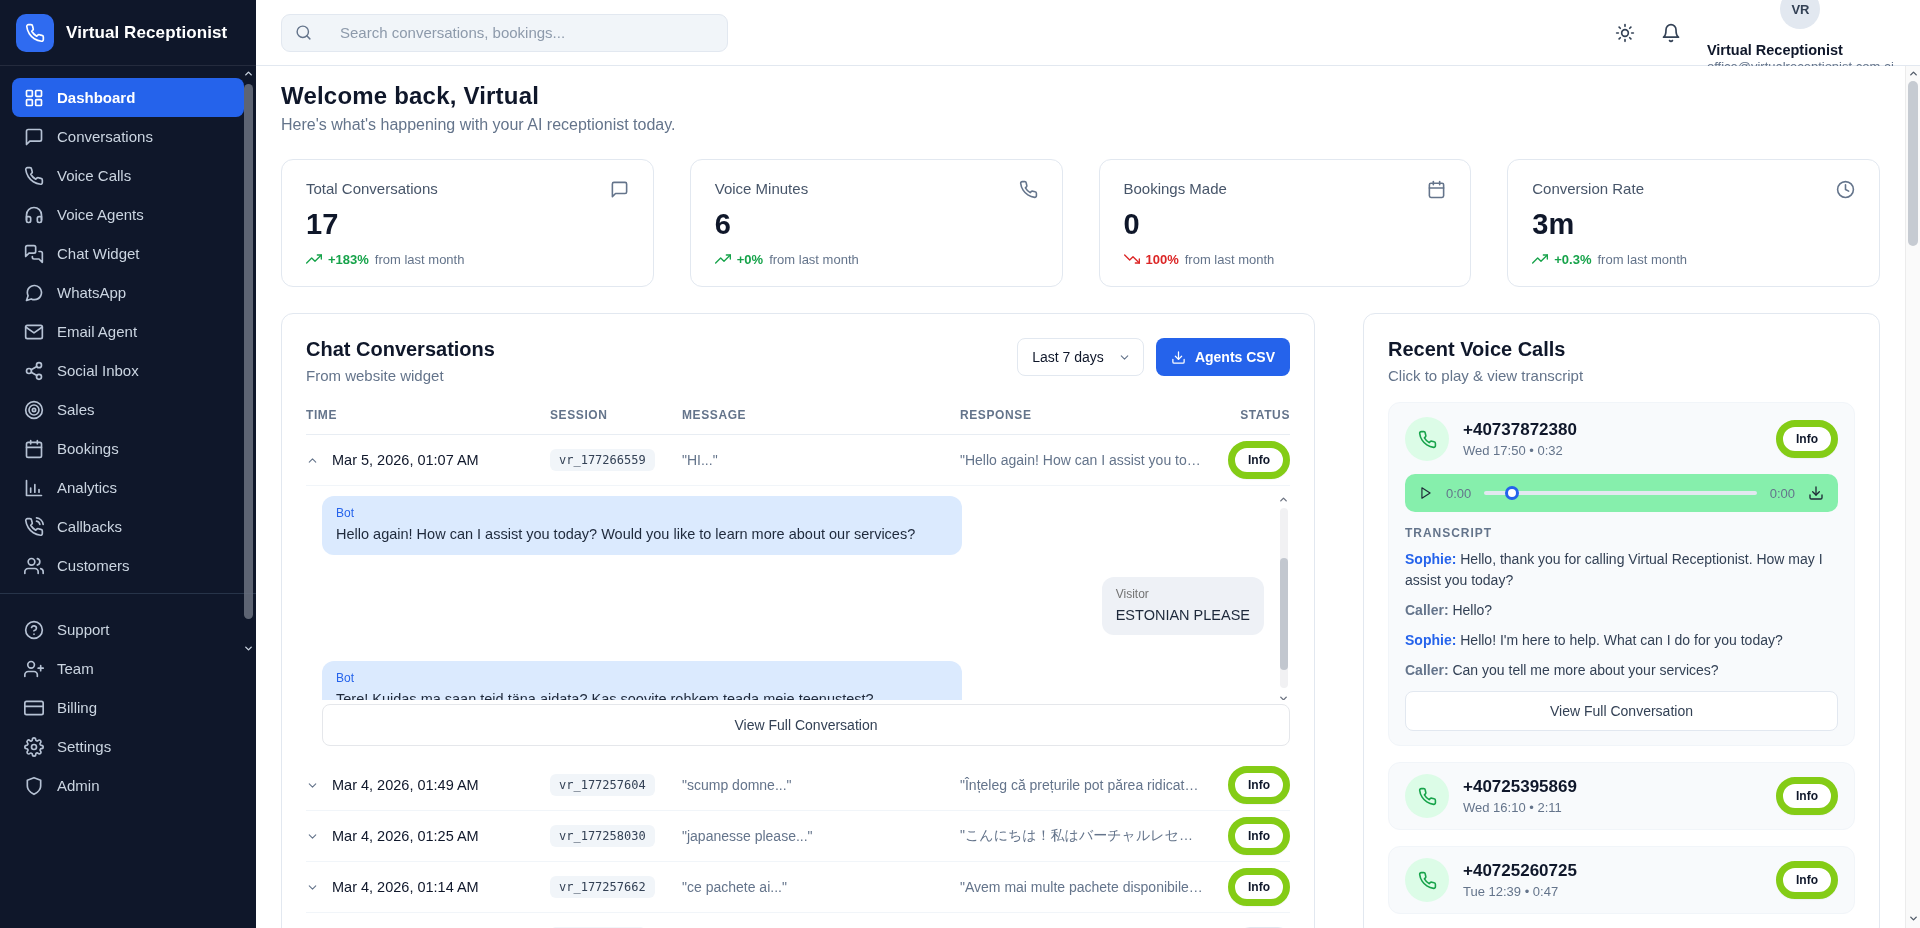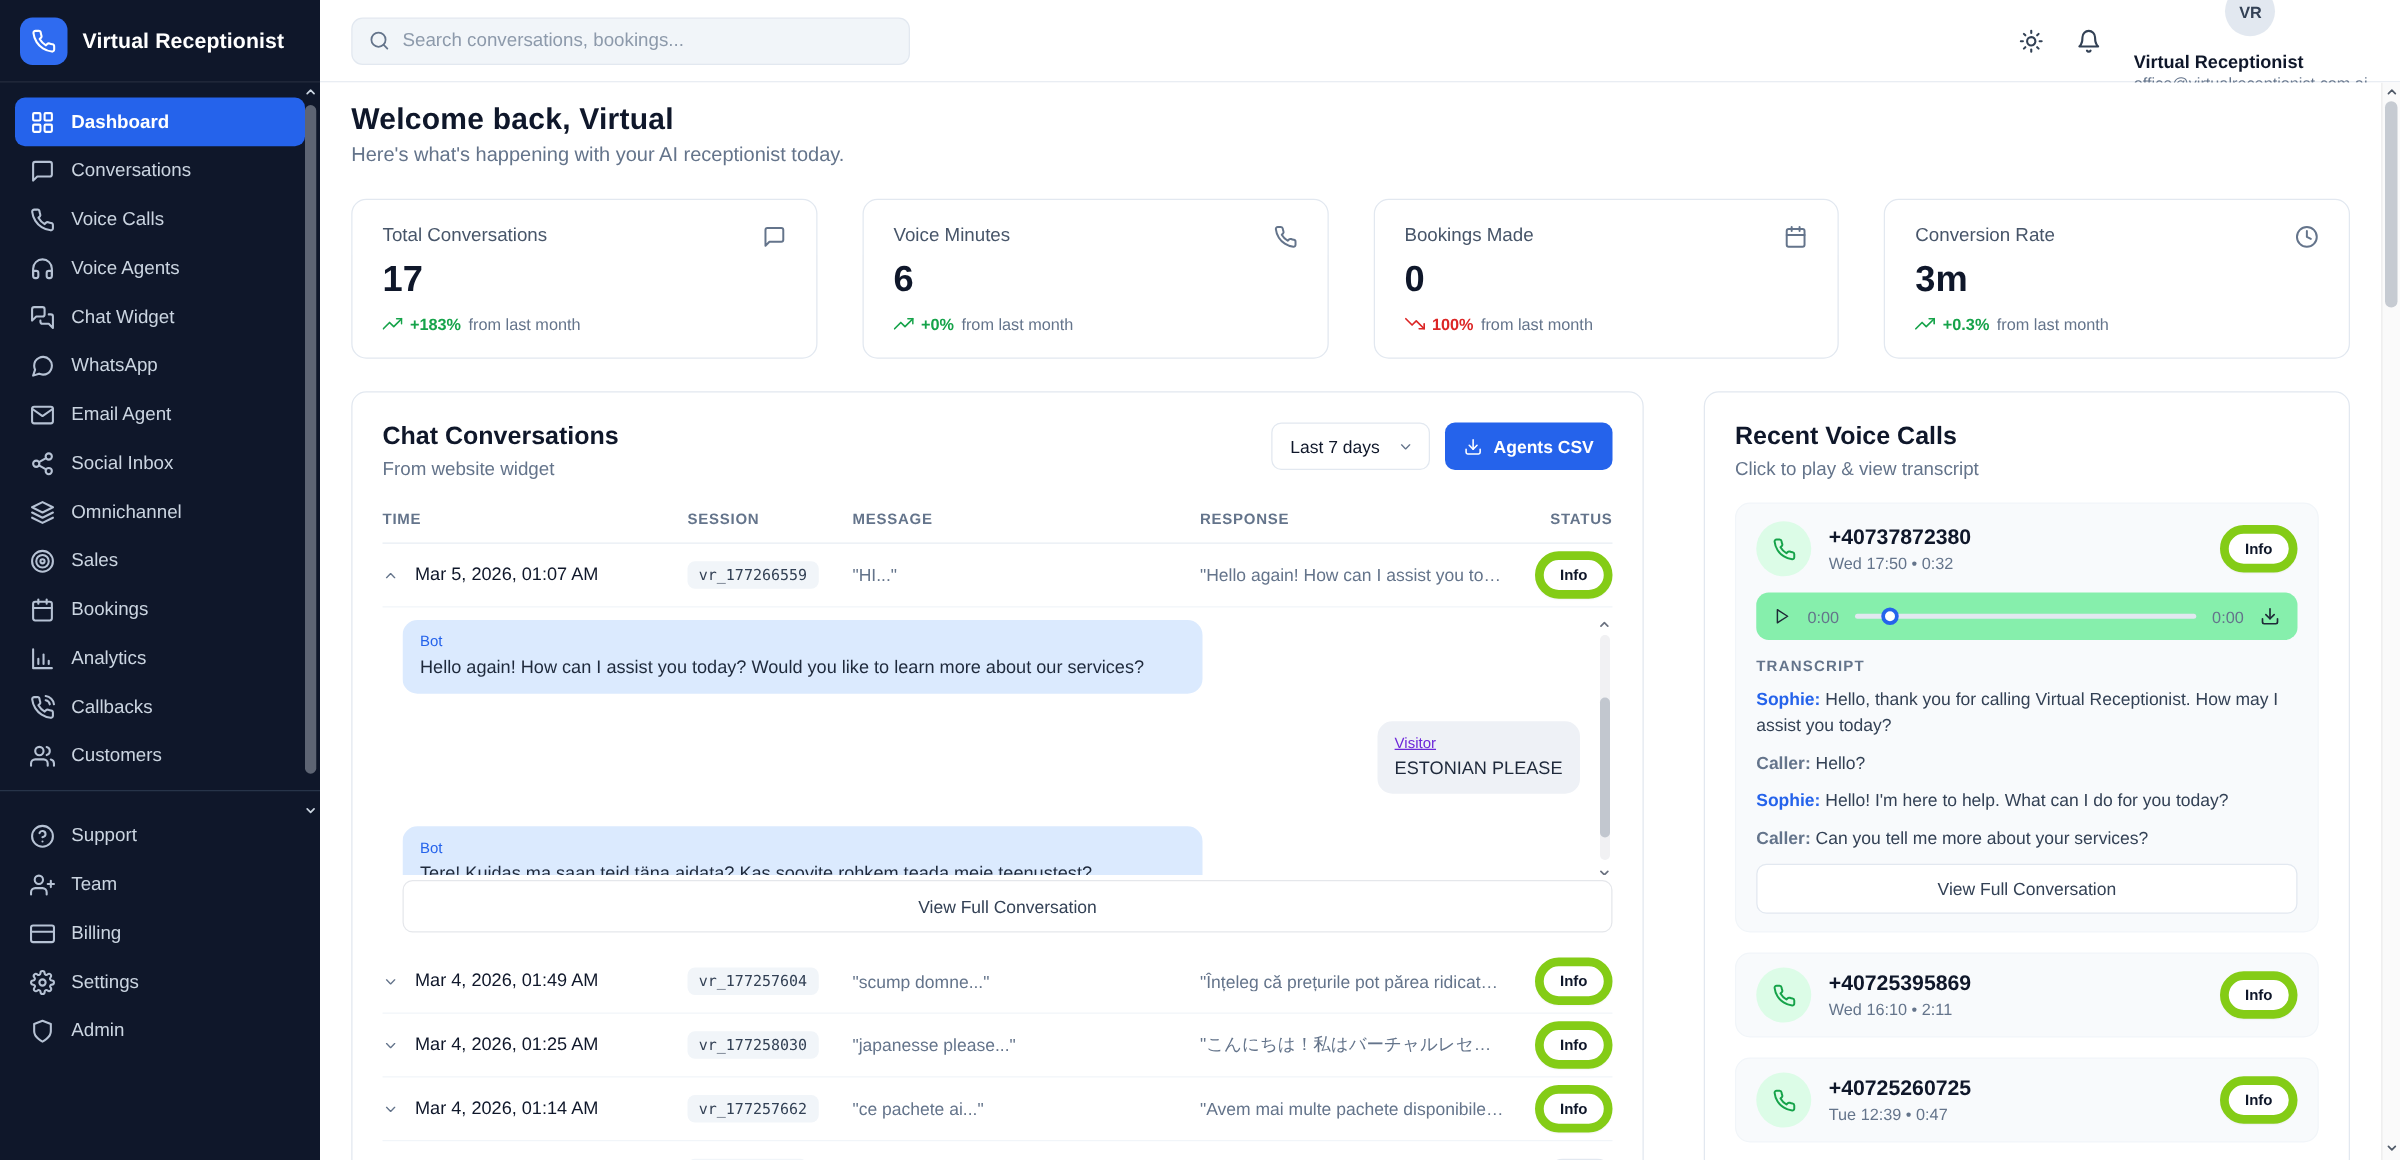--- a/index.html
+++ b/index.html
@@ -26,21 +26,21 @@
   .collapse-row svg { width:14px; height:14px; }
   .side-scrollbar { position:absolute; right:1px; top:72px; width:13px; height:572px; }
   .side-scroll-thumb { position:absolute; top:12px; left:2px; width:9px; height:535px; background:#6b7280; border-radius:5px; opacity:.85; }
   .side-scroll-up { position:absolute; top:-4px; left:1px; color:#cbd5e1; }
   .side-scroll-down { position:absolute; bottom:-10px; left:1px; color:#cbd5e1; }
   .side-scroll-up svg,.side-scroll-down svg { width:11px; height:11px; }
 
   
   .right-col { flex:1; display:flex; flex-direction:column; height:928px; }
   .topbar { height:66px; min-height:66px; background:#fff; border-bottom:1px solid #e2e8f0; display:flex; align-items:center; padding:0 26px 0 25px; }
-  .search-box { width:447px; height:38px; background:#f1f5f9; border:1px solid #e2e8f0; border-radius:9px; display:flex; align-items:center; gap:10px; padding:0 13px; color:#64748b; }
+  .search-box { width:447px; height:38px; background:#f1f5f9; border:1px solid #e2e8f0; border-radius:9px; display:flex; align-items:center; gap:28px; padding:0 13px; color:#64748b; }
   .search-box svg { width:17px; height:17px; min-width:17px; }
   .search-box input { border:0; outline:0; background:transparent; font-size:15px; color:#334155; width:100%; font-family:"Liberation Sans",sans-serif; }
   .search-box input::placeholder { color:#8d9aab; }
   .topbar-right { margin-left:auto; display:flex; align-items:center; gap:26px; }
   .icon-btn { color:#334155; cursor:pointer; }
   .icon-btn svg { width:20px; height:20px; }
   .user-chip { display:flex; align-items:center; gap:12px; cursor:pointer;flex-direction:column; }
   .avatar { width:40px; height:40px; border-radius:50%; background:#e2e8f0; display:flex; align-items:center; justify-content:center; font-size:13px; font-weight:700; color:#334155; }
   .user-name { font-size:14.5px; font-weight:700; color:#0f172a; line-height:1.25; }
   .user-email { font-size:13px; color:#64748b; line-height:1.3; }
@@ -89,21 +89,21 @@
   .info-pill { justify-self:end; border:7px solid #84cc16; border-radius:999px; background:#fff; padding:5px 13px; font-size:12px; font-weight:700; color:#0f172a; cursor:pointer; box-shadow:0 1px 1px rgba(15,23,42,.04); font-family:"Liberation Sans",sans-serif; }
 
   .expanded { margin:10px 0 14px 16px; }
   .chat-scroll { position:relative; height:204px; padding-right:26px; overflow:hidden; }
   .bubble { border-radius:12px; padding:10px 14px; margin-bottom:12px; }
   .bubble .sender { font-size:12px; margin-bottom:5px; }
   .bubble .btext { font-size:14.5px; color:#1e293b; line-height:1.35; }
   .bubble.bot { background:#dbeafe; max-width:640px; }
   .bubble.bot .sender { color:#2563eb; }
   .bubble.visitor { background:#eef1f6; margin-left:auto; width:max-content; max-width:420px; margin-top:22px; margin-bottom:26px; }
-  .bubble.visitor .sender { color:#6d28d9;text-decoration:underline; }
+  .bubble.visitor .sender { color:#737373; }
   .mini-scrollbar { position:absolute; right:0; top:0; width:13px; height:100%; }
   .mini-track { position:absolute; top:12px; bottom:12px; left:3px; width:8px; background:#f1f1f3; border-radius:4px; }
   .mini-thumb { position:absolute; top:62px; left:3px; width:8px; height:112px; background:#c2c7cf; border-radius:4px; }
   .mini-up { position:absolute; top:-2px; left:1px; color:#6b7280; }
   .mini-down { position:absolute; bottom:-4px; left:1px; color:#6b7280; }
   .mini-up svg,.mini-down svg { width:11px; height:11px; }
   .view-bar { margin-top:4px; height:42px; border:1px solid #e5e7eb; border-radius:8px; background:#fff; display:flex; align-items:center; justify-content:center; font-size:14px; color:#334155; cursor:pointer; }
 
   .ghost-row { display:grid; grid-template-columns:26px 218px 132px 278px 1fr 74px; align-items:start; padding-top:14px; height:40px; }
   .ghost-badge { width:96px; height:24px; background:#f1f5f9; border-radius:6px; grid-column:3; }
@@ -218,30 +218,20 @@
       <span class="nicon">
           <svg viewBox="0 0 24 24" fill="none" stroke="currentColor" stroke-width="2" stroke-linecap="round" stroke-linejoin="round">
             <circle cx="18" cy="5" r="3"></circle>
             <circle cx="6" cy="12" r="3"></circle>
             <circle cx="18" cy="19" r="3"></circle>
             <line x1="8.59" y1="13.51" x2="15.42" y2="17.49"></line>
             <line x1="15.41" y1="6.51" x2="8.59" y2="10.49"></line>
           </svg>
         </span>
       <span class="nlabel">Social Inbox</span>
-    </div>
-    <div class="nav-item">
-      <span class="nicon">
-          <svg viewBox="0 0 24 24" fill="none" stroke="currentColor" stroke-width="2" stroke-linecap="round" stroke-linejoin="round">
-            <polygon points="12 2 2 7 12 12 22 7 12 2"></polygon>
-            <polyline points="2 12 12 17 22 12"></polyline>
-            <polyline points="2 17 12 22 22 17"></polyline>
-          </svg>
-        </span>
-      <span class="nlabel">Omnichannel</span>
     </div>
     <div class="nav-item">
       <span class="nicon">
           <svg viewBox="0 0 24 24" fill="none" stroke="currentColor" stroke-width="2" stroke-linecap="round" stroke-linejoin="round">
             <circle cx="12" cy="12" r="10"></circle>
             <circle cx="12" cy="12" r="6"></circle>
             <circle cx="12" cy="12" r="2"></circle>
           </svg>
         </span>
       <span class="nlabel">Sales</span>

